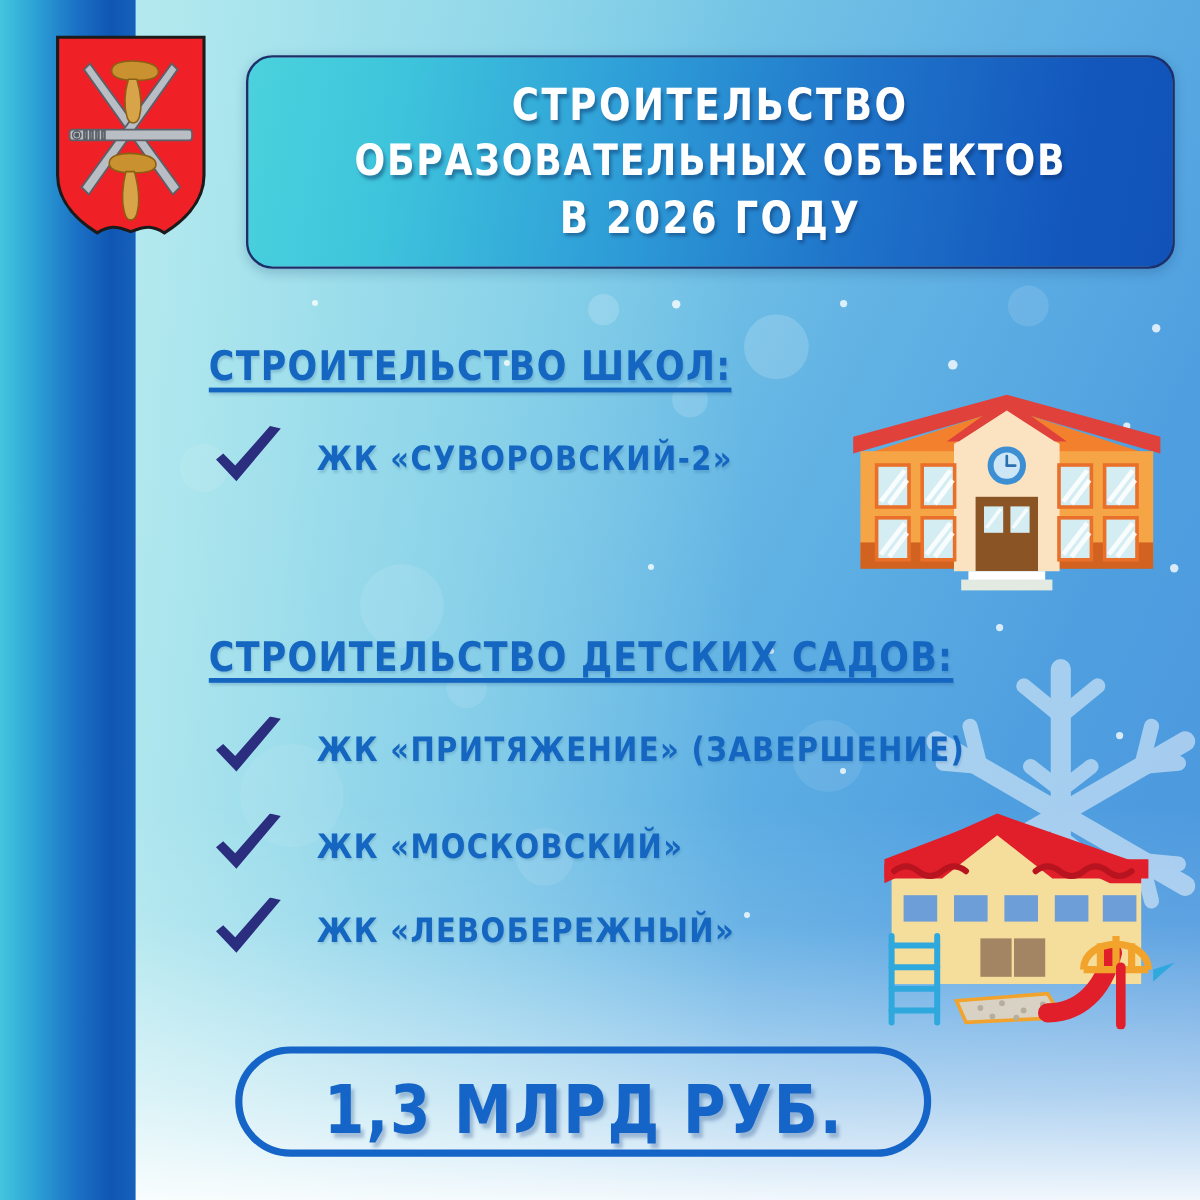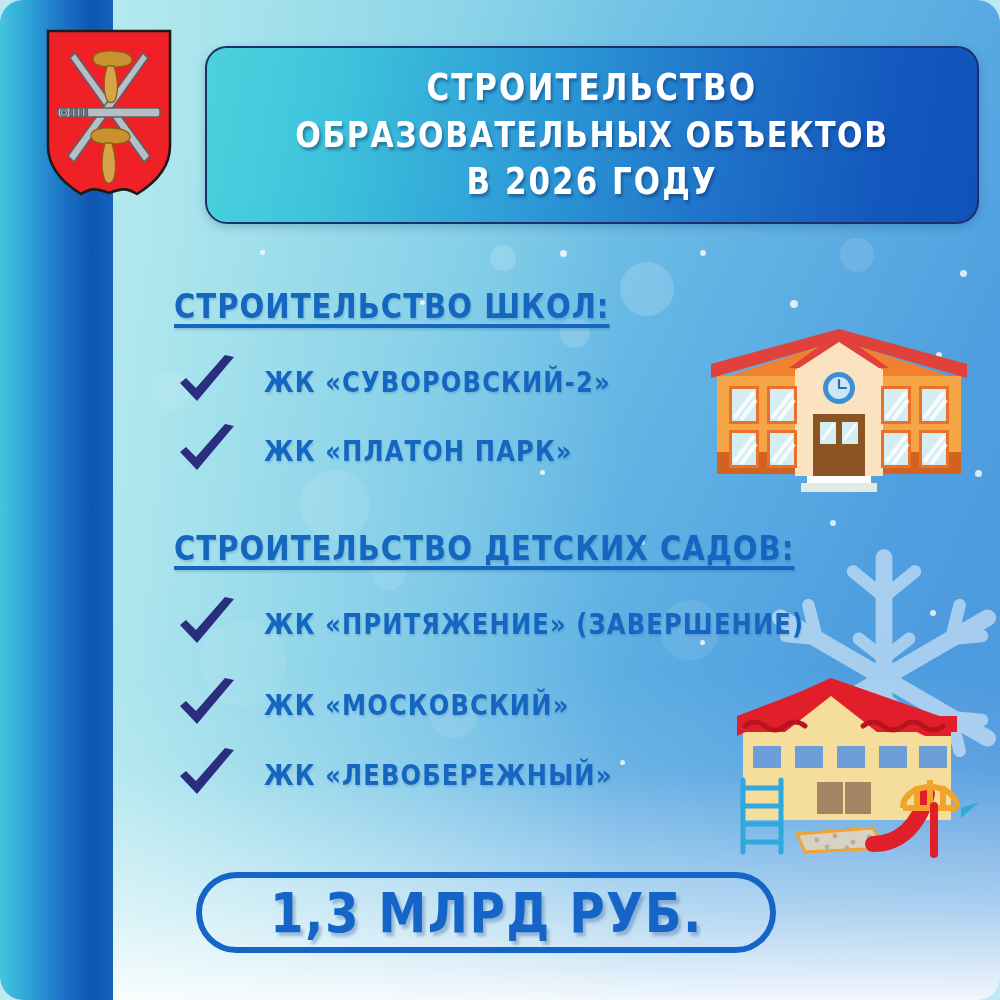--- a/index.html
+++ b/index.html
@@ -11,21 +11,20 @@
   }
   #poster{
     position:relative;width:1000px;height:1000px;overflow:hidden;
     background:
       
       linear-gradient(to top, rgba(255,255,255,.92) 0px, rgba(255,255,255,.55) 90px, rgba(255,255,255,.10) 230px, rgba(255,255,255,0) 330px),
       
       linear-gradient(to right, rgba(190,238,240,.95) 0%, rgba(170,228,238,.55) 30%, rgba(255,255,255,0) 62%),
       
       linear-gradient(115deg,#a8e4ea 0%, #93dbe8 18%, #79c9e6 38%, #62b3e4 58%, #4f9fe0 78%, #4b95dd 100%);
-    border-radius: 23px;
   }
 
   
   .stripe{
     position:absolute;left:0;top:0;width:113px;height:1000px;
     background:linear-gradient(to right,#45c5dd 0%,#2fa8d8 22%,#1a6fc4 58%,#0f56b3 82%,#1661bb 100%);
   }
 
   
   .coa{position:absolute;left:44px;top:28px;width:130px;height:172px;}
@@ -93,23 +92,23 @@
   }
 
   #row-s1{left:176px;top:355px;text-align:right;}
   #row-s2{left:176px;top:424px;}
   #row-k1{left:176px;top:597px;justify-content:center;}
   #row-k2{left:176px;top:678px;}
   #row-k3{left:176px;top:748px;}
 
   
   .pill{
-    position:absolute;left:196px;top:872px;width:580px;height:81px;
+    position:absolute;left:196px;top:872px;width:580px;height:92px;
     border:6px solid #1565c8;border-radius:48px;
-    display:flex;align-items:center;justify-content:center;
+    display:flex;align-items:flex-end;justify-content:center;
     box-sizing:border-box;
     background:rgba(255,255,255,.07);
   }
   .pill-text{
     color:#1565c8;
     font-family:"DejaVu Sans Condensed","Liberation Sans Narrow","Liberation Sans",sans-serif;
     font-weight:bold;font-size:56px;letter-spacing:1.5px;white-space:nowrap;
     transform:scaleX(.96);
     text-shadow:3px 4px 3px rgba(25,70,135,.30);
   }
@@ -236,28 +235,20 @@
 
     <div class="row" id="row-s1">
       <span class="check">
         <svg viewBox="0 0 62 54" xmlns="http://www.w3.org/2000/svg">
           <path d="M4 28 L21 46 L58 2 L49 0 L20 33 L10 23 Z" fill="#2b2d7f"></path>
         </svg>
       </span>
       <span class="row-label">ЖК «СУВОРОВСКИЙ-2»</span>
     </div>
 
-    <div class="row" id="row-s2">
-      <span class="check">
-        <svg viewBox="0 0 62 54" xmlns="http://www.w3.org/2000/svg">
-          <path d="M4 28 L21 46 L58 2 L49 0 L20 33 L10 23 Z" fill="#2b2d7f"></path>
-        </svg>
-      </span>
-      <span class="row-label">ЖК «ПЛАТОН ПАРК»</span>
-    </div>
 
     <div class="section-head" id="head-kg">СТРОИТЕЛЬСТВО ДЕТСКИХ САДОВ:</div>
 
     <div class="row" id="row-k1">
       <span class="check">
         <svg viewBox="0 0 62 54" xmlns="http://www.w3.org/2000/svg">
           <path d="M4 28 L21 46 L58 2 L49 0 L20 33 L10 23 Z" fill="#2b2d7f"></path>
         </svg>
       </span>
       <span class="row-label">ЖК «ПРИТЯЖЕНИЕ» (ЗАВЕРШЕНИЕ)</span>

